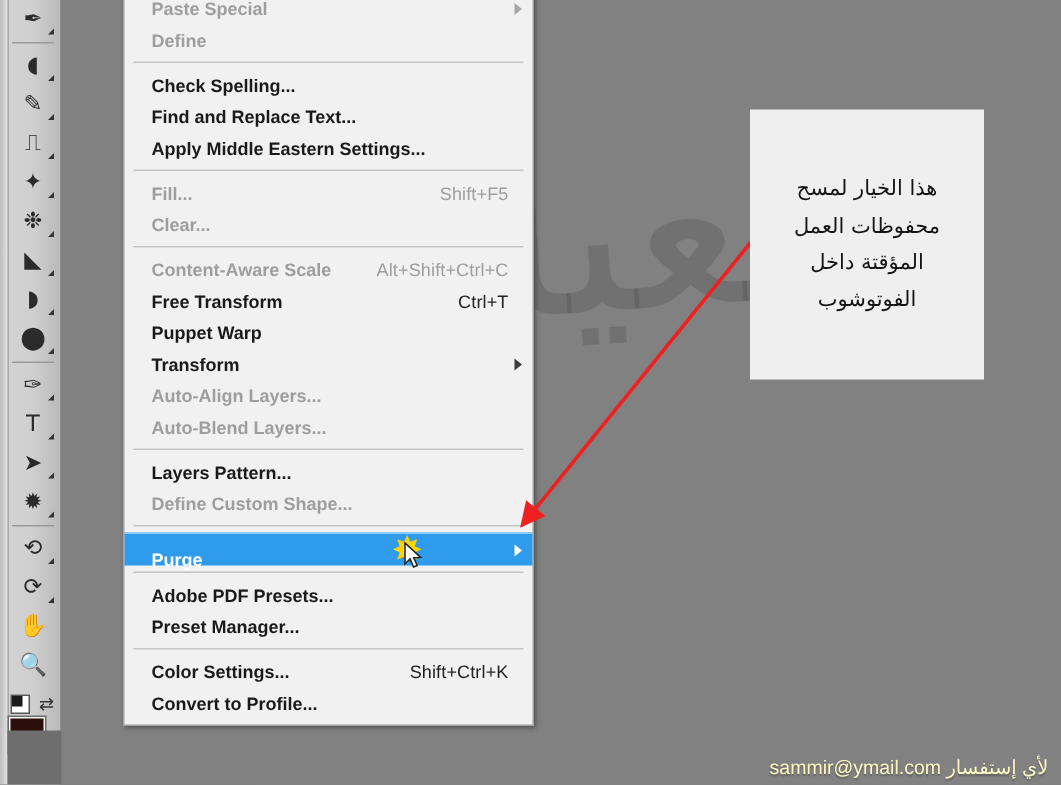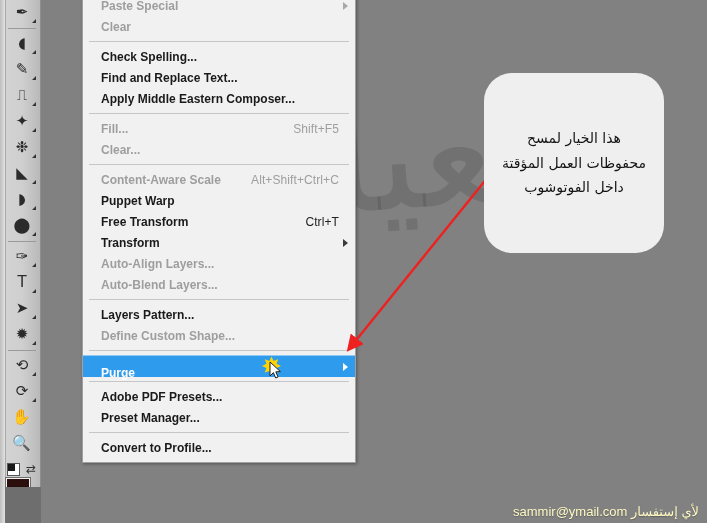--- a/index.html
+++ b/index.html
@@ -162,25 +162,25 @@
   }
 
   
   #arrow-svg{
     position:absolute;left:0;top:0;width:707px;height:523px;
     pointer-events:none;
   }
 
   
   #callout{
-    position:absolute;left:484px;top:73px;
-    width:180px;height:180px;
+    position:absolute;left:500px;top:73px;
+    width:156px;height:180px;
     background:#f0eff0;
     box-sizing:border-box;
-    display:flex;align-items:center;justify-content:center;border-radius:28px;
+    display:flex;align-items:center;justify-content:center;
   }
   #callout .note{
     direction:rtl;
     text-align:center;
     font-family:"DejaVu Sans",sans-serif;
     font-size:14px;
     line-height:1.75;
     color:#141414;
     padding:0 14px;
   }
@@ -286,51 +286,51 @@
 
   <div id="tb-footer"></div>
 </div>
 
 <div id="menu">
     <div class="mi disabled">
       <span class="label">Paste Special</span>
       <span class="arrow"></span>
     </div>
     <div class="mi disabled">
-      <span class="label">Clear</span>
+      <span class="label">Define</span>
     </div>
     <div class="msep"></div>
     <div class="mi">
       <span class="label">Check Spelling...</span>
     </div>
     <div class="mi">
       <span class="label">Find and Replace Text...</span>
     </div>
     <div class="mi">
-      <span class="label">Apply Middle Eastern Composer...</span>
+      <span class="label">Apply Middle Eastern Settings...</span>
     </div>
     <div class="msep"></div>
     <div class="mi disabled">
       <span class="label">Fill...</span>
       <span class="shortcut">Shift+F5</span>
     </div>
     <div class="mi disabled">
       <span class="label">Clear...</span>
     </div>
     <div class="msep"></div>
     <div class="mi disabled">
       <span class="label">Content-Aware Scale</span>
       <span class="shortcut">Alt+Shift+Ctrl+C</span>
     </div>
     <div class="mi">
-      <span class="label">Puppet Warp</span>
-    </div>
-    <div class="mi">
       <span class="label">Free Transform</span>
       <span class="shortcut">Ctrl+T</span>
+    </div>
+    <div class="mi">
+      <span class="label">Puppet Warp</span>
     </div>
     <div class="mi">
       <span class="label">Transform</span>
       <span class="arrow"></span>
     </div>
     <div class="mi disabled">
       <span class="label">Auto-Align Layers...</span>
     </div>
     <div class="mi disabled">
       <span class="label">Auto-Blend Layers...</span>
@@ -352,20 +352,24 @@
         </svg></span>
     </div>
     <div class="msep"></div>
     <div class="mi">
       <span class="label">Adobe PDF Presets...</span>
     </div>
     <div class="mi">
       <span class="label">Preset Manager...</span>
     </div>
     <div class="msep"></div>
+    <div class="mi">
+      <span class="label">Color Settings...</span>
+      <span class="shortcut">Shift+Ctrl+K</span>
+    </div>
     <div class="mi">
       <span class="label">Convert to Profile...</span>
     </div>
   </div>
 
 <svg id="arrow-svg" viewBox="0 0 707 523">
   <defs>
     <marker id="ah" markerWidth="7" markerHeight="7" refX="5.5" refY="3.5" orient="auto">
       <path d="M0,0 L7,3.5 L0,7 z" fill="#ef2020"></path>
     </marker>

